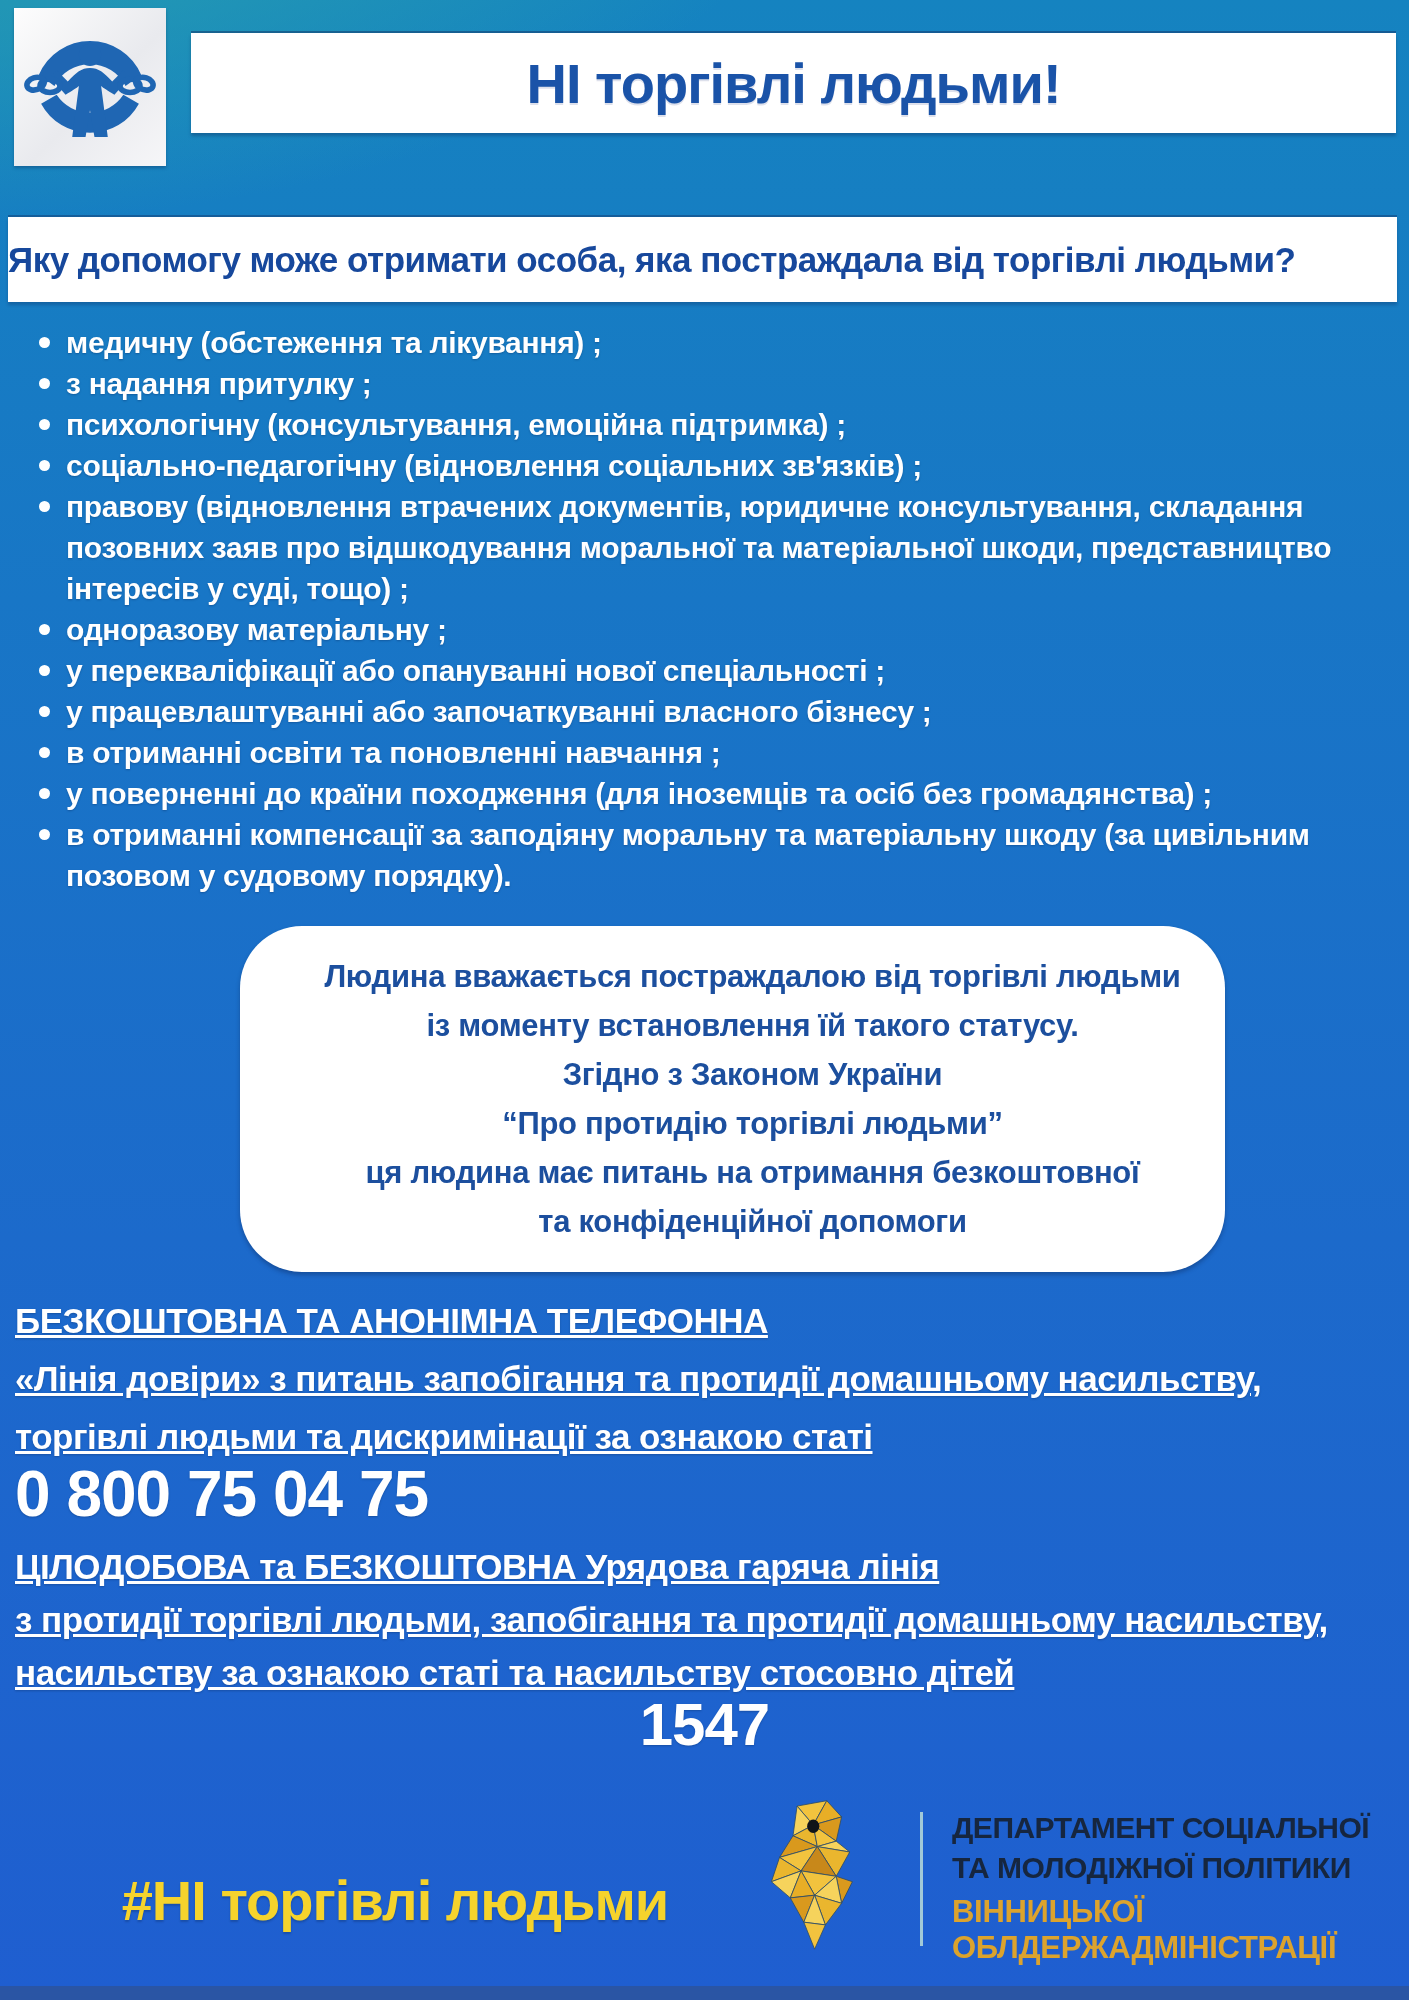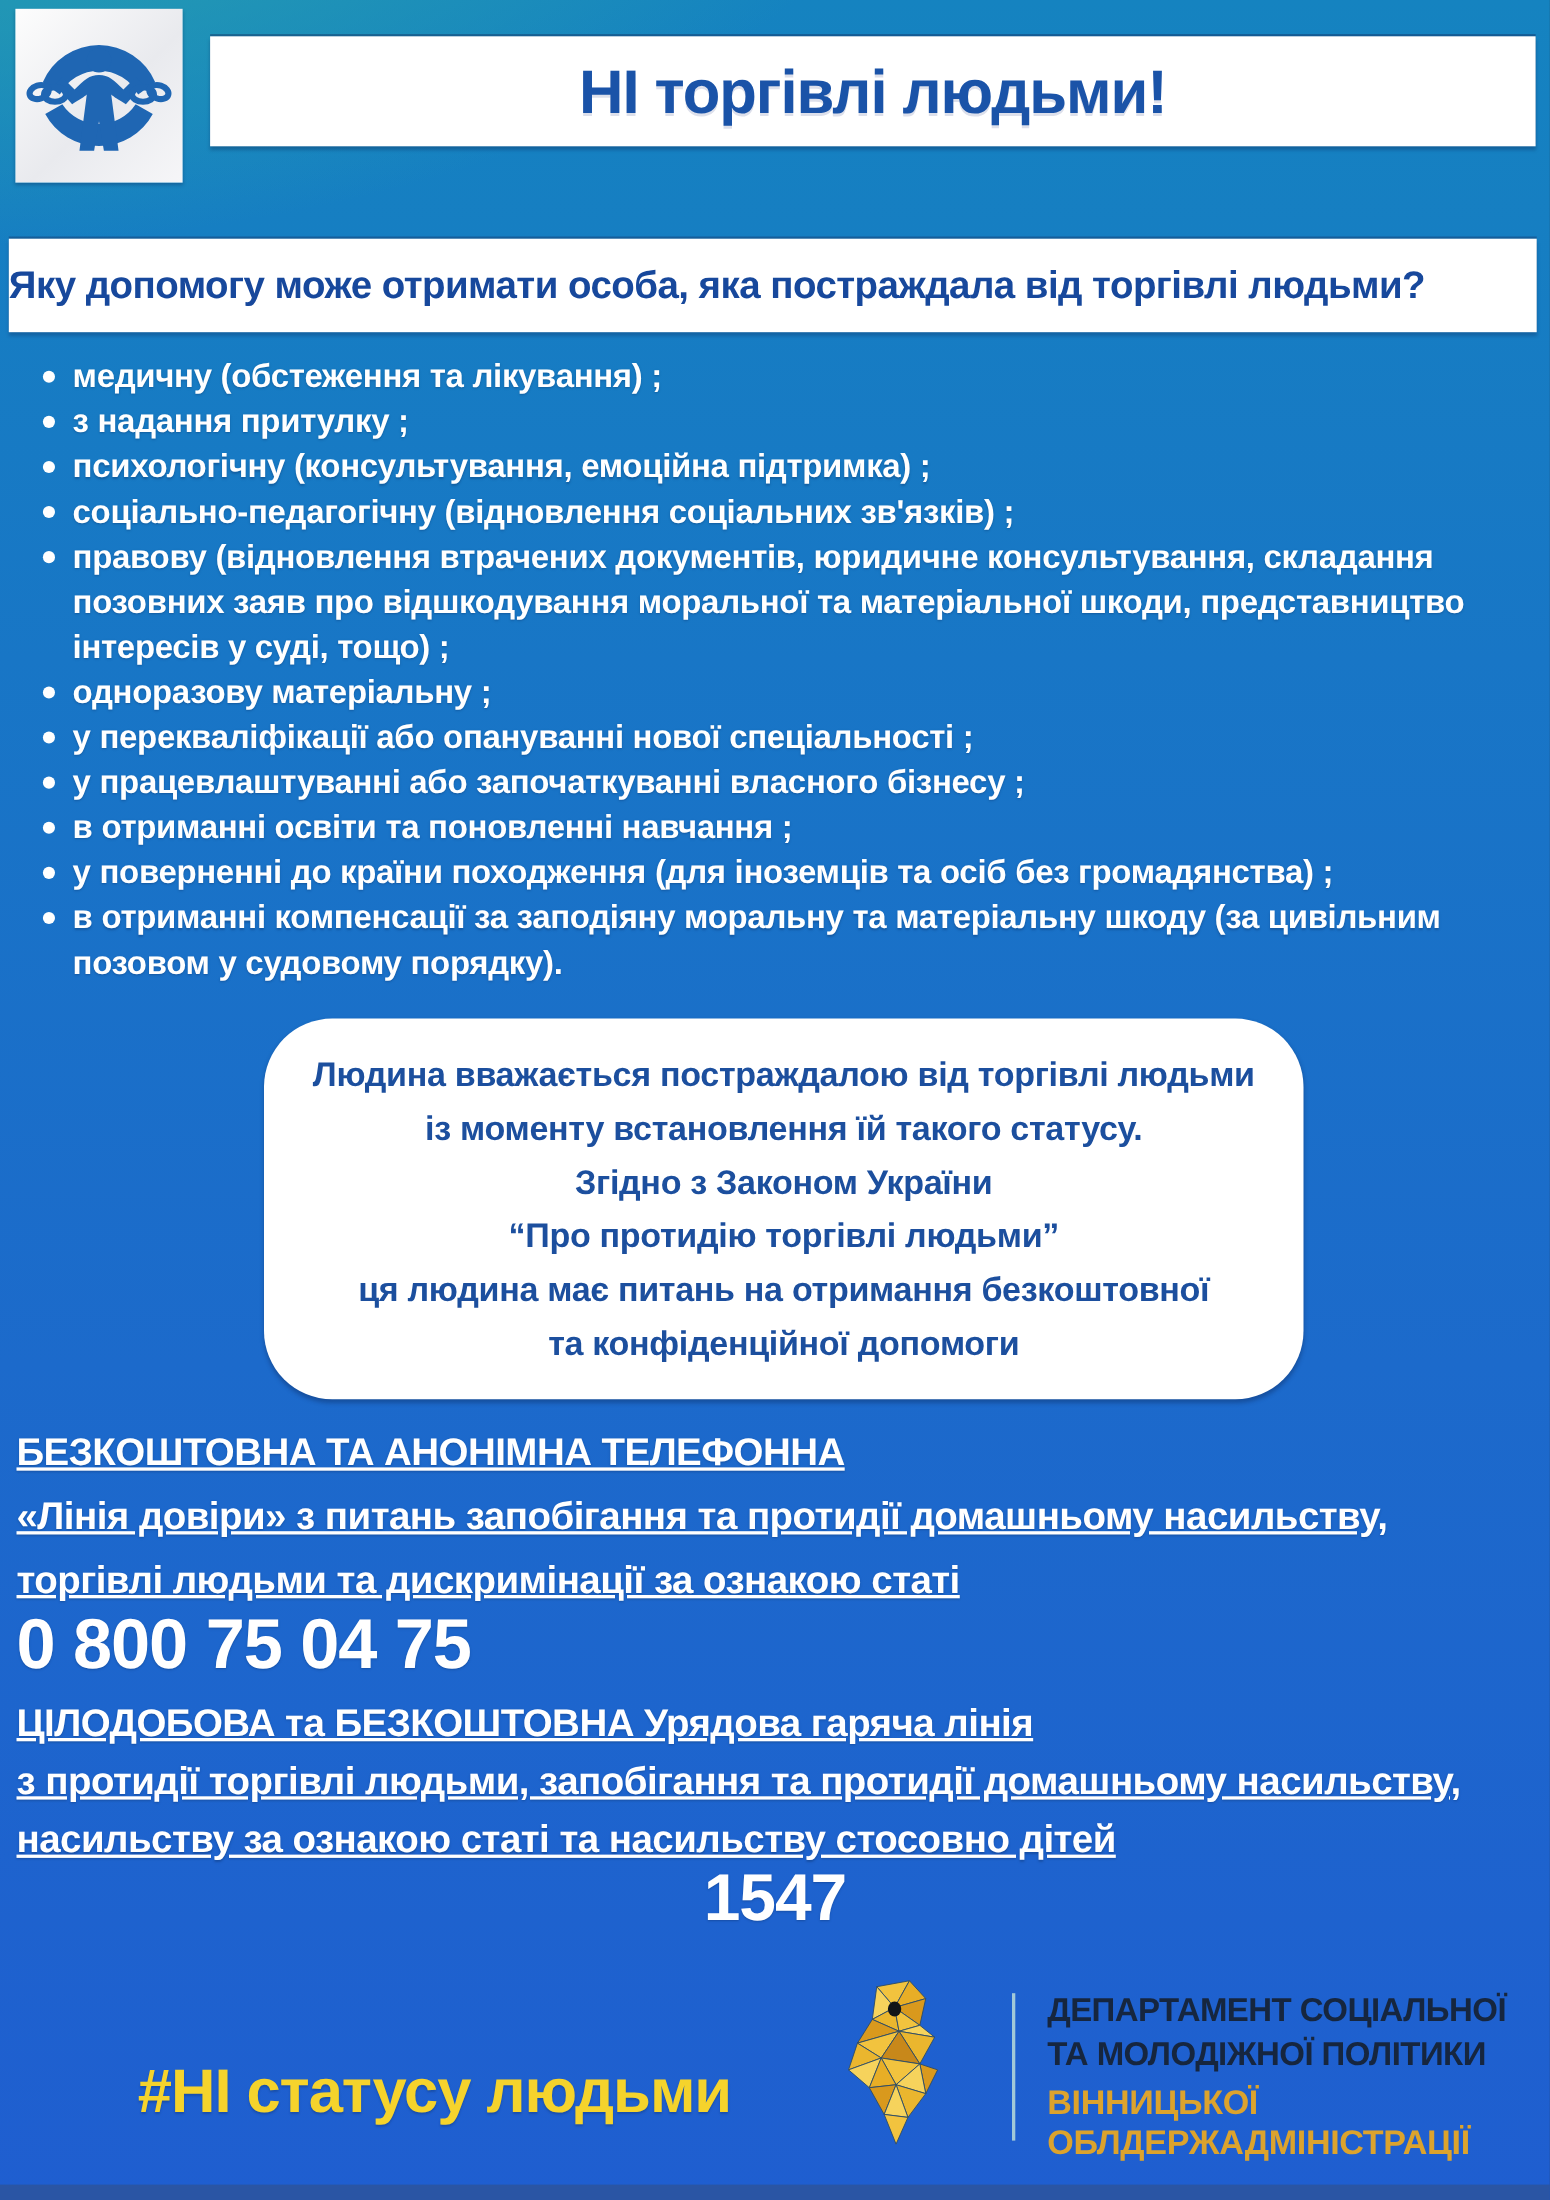--- a/index.html
+++ b/index.html
@@ -63,20 +63,21 @@
     width: 11px; height: 11px; border-radius: 50%; background: #ffffff;
   }
 
   
   .status-box {
     position: absolute; left: 240px; top: 926px; width: 945px; height: 346px;
     background: #ffffff; border-radius: 62px;
     box-shadow: 0 3px 4px rgba(12,40,90,.4);
     display: flex; flex-direction: column; justify-content: center;
     text-align: center;
+    padding-left: 40px;
   }
   .status-line {
     font-size: 31px; font-weight: bold; color: #1c4f9e;
     line-height: 49px; letter-spacing: -0.3px;
   }
 
   
   .hotline-free, .hotline-gov {
     position: absolute; left: 15px; width: 1379px; text-align: left;
     color: #ffffff; font-weight: bold; text-shadow: 0 1px 2px rgba(10,40,90,.35); text-decoration: underline;
@@ -188,21 +189,21 @@
   </div>
   <div class="phone-free">0 800 75 04 75</div>
 
   <div class="hotline-gov">
     <div class="line">ЦІЛОДОБОВА та БЕЗКОШТОВНА Урядова гаряча лінія</div>
     <div class="line">з протидії торгівлі людьми, запобігання та протидії домашньому насильству,</div>
     <div class="line">насильству за ознакою статі та насильству стосовно дітей</div>
   </div>
   <div class="phone-gov">1547</div>
 
-  <div class="hashtag">#НІ статусу людьми</div>
+  <div class="hashtag">#НІ торгівлі людьми</div>
 
   <div class="org-logo">
     <svg width="136" height="162" viewBox="0 0 100 120">
       <g stroke="#2b4a66" stroke-width="0.6" stroke-linejoin="round">
         <polygon points="33,6 55,2 45,20" fill="#f2c33e"></polygon>
         <polygon points="55,2 66,14 45,20" fill="#e8ae26"></polygon>
         <polygon points="33,6 45,20 30,28" fill="#f6d35c"></polygon>
         <polygon points="45,20 66,14 62,32" fill="#d9991d"></polygon>
         <polygon points="30,28 45,20 48,36" fill="#eab62e"></polygon>
         <polygon points="45,20 62,32 48,36" fill="#f2c33e"></polygon>

